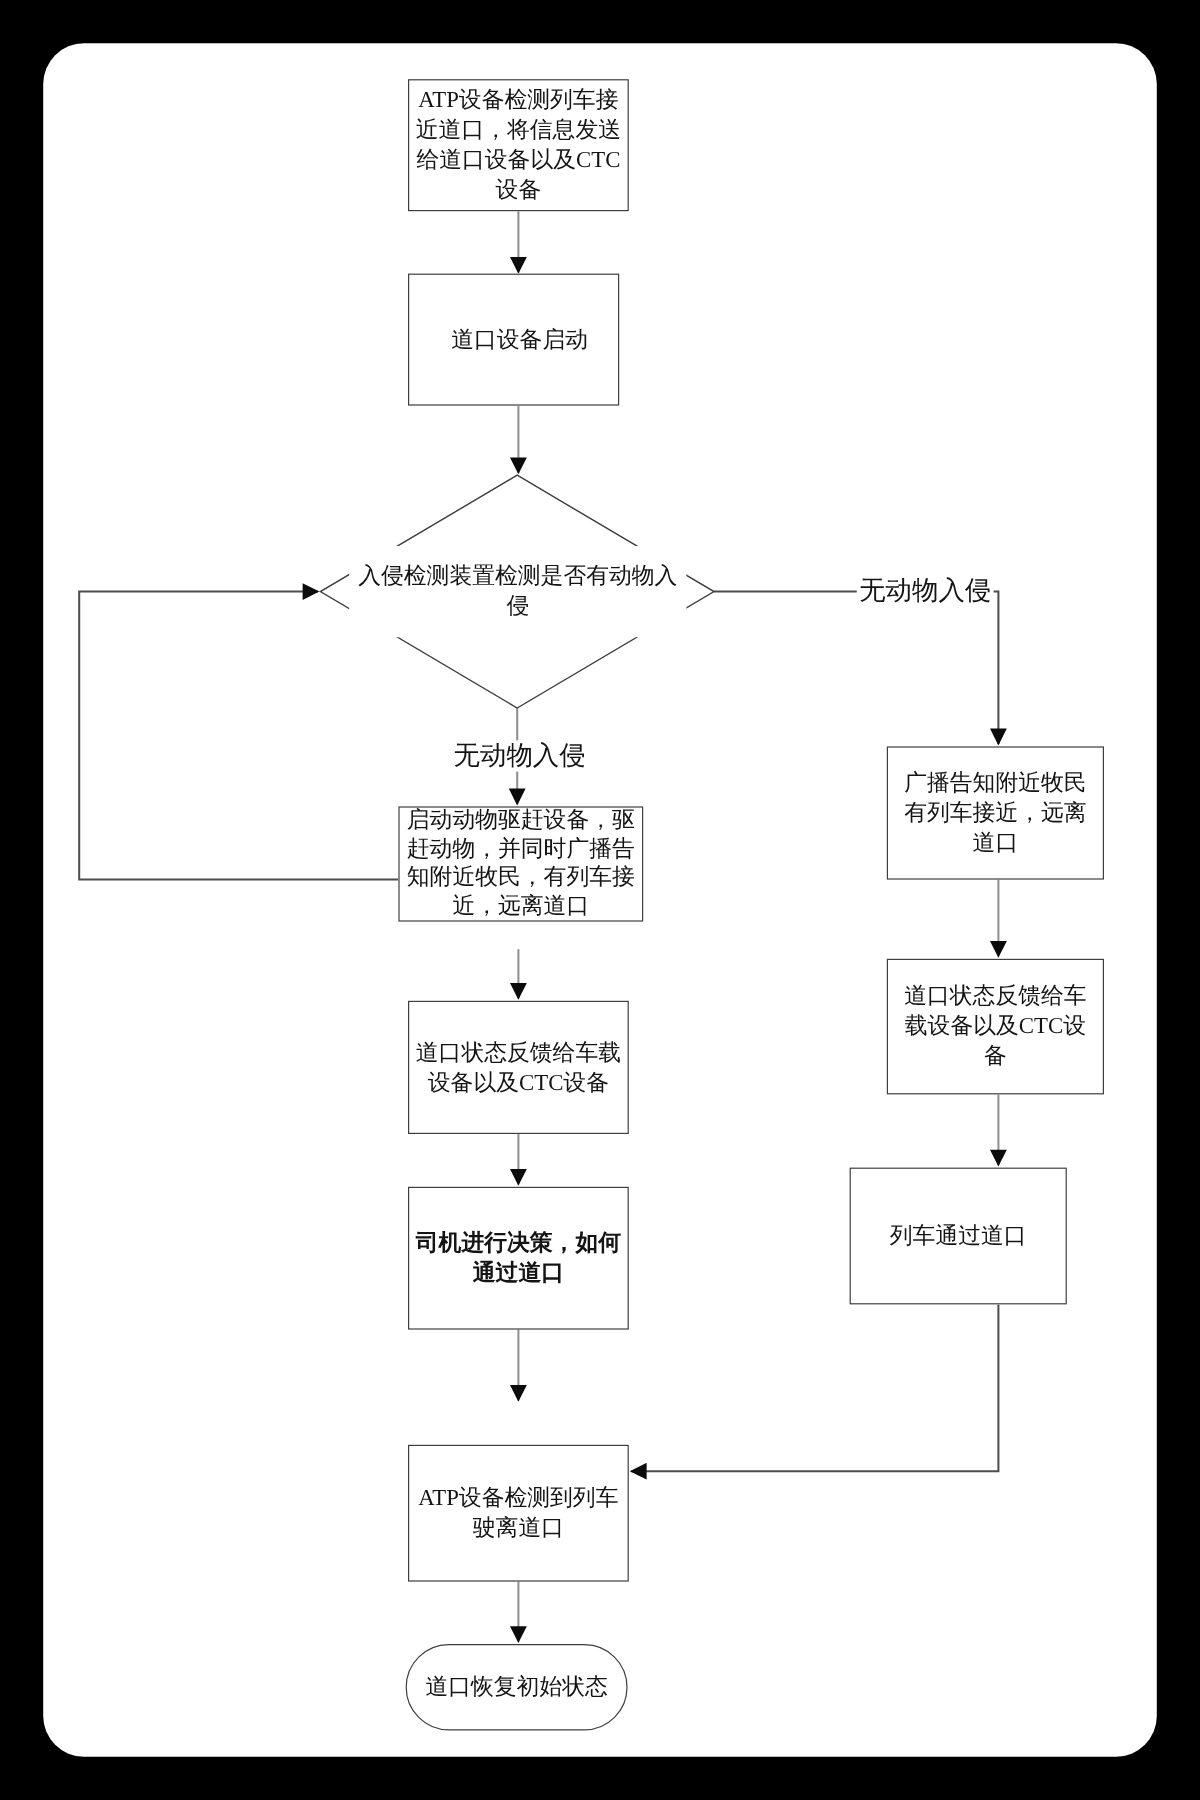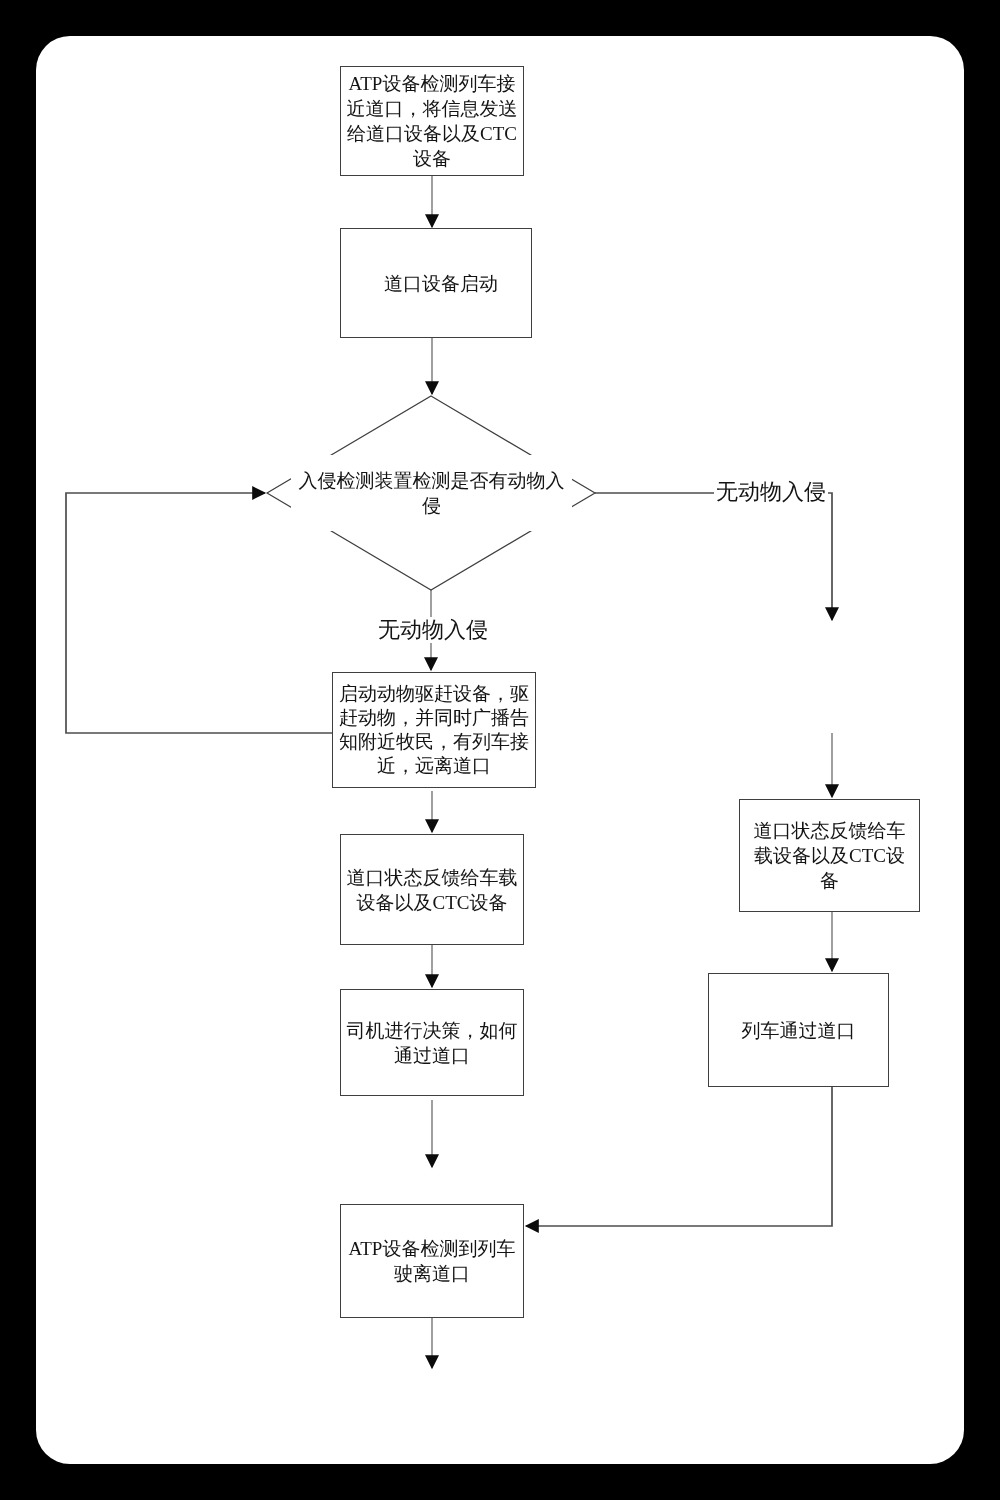--- a/index.html
+++ b/index.html
@@ -30,25 +30,25 @@
     position:absolute;
     background:var(--canvas);
     border:1px solid var(--border);
     display:flex;align-items:center;justify-content:center;
     text-align:center;
     font-size:19px;line-height:25px;
     padding:2px 5px;box-sizing:border-box;
     color:var(--text);
   }
   #n-start{left:340px;top:66px;width:184px;height:110px;}
-  #n-device-start{left:340px;top:228px;width:192px;height:110px;padding-left:15px;}
+  #n-device-start{left:340px;top:228px;width:176px;height:110px;padding-left:15px;}
   #n-decision-label{left:291px;top:455px;width:281px;height:76px;border:none;}
-  #n-expel{left:332px;top:672px;width:204px;height:116px;line-height:24px;}
+  #n-expel{left:332px;top:672px;width:204px;height:96px;line-height:24px;}
   #n-feedback-left{left:340px;top:834px;width:184px;height:111px;}
-  #n-driver{left:340px;top:989px;width:184px;height:107px;}
+  #n-driver{left:340px;top:989px;width:184px;height:119px;font-weight:bold;}
   #n-train-leave{left:340px;top:1169px;width:184px;height:114px;margin-top:35px;}
   #n-reset{left:338px;top:1370px;width:185px;height:72px;border-radius:36px;}
   #n-broadcast-right{left:739px;top:622px;width:181px;height:111px;}
   #n-feedback-right{left:739px;top:799px;width:181px;height:113px;}
   #n-train-pass{left:708px;top:973px;width:181px;height:114px;}
   .edge-label{
     position:absolute;transform:translateX(-50%);
     background:var(--canvas);
     font-size:22px;line-height:26px;white-space:nowrap;
     padding:0 2px;color:var(--text);
@@ -85,18 +85,20 @@
     <polygon class="diamond" points="431,396 595,493 431,590 267,493"></polygon>
   </svg>
 
   <div class="node" id="n-start">ATP设备检测列车接近道口，将信息发送给道口设备以及CTC设备</div>
   <div class="node" id="n-device-start">道口设备启动</div>
   <div class="node" id="n-decision-label">入侵检测装置检测是否有动物入侵</div>
   <div class="node" id="n-expel">启动动物驱赶设备，驱赶动物，并同时广播告知附近牧民，有列车接近，远离道口</div>
   <div class="node" id="n-feedback-left">道口状态反馈给车载设备以及CTC设备</div>
   <div class="node" id="n-driver">司机进行决策，如何通过道口</div>
   <div class="node" id="n-train-leave">ATP设备检测到列车驶离道口</div>
+  <div class="node" id="n-reset">道口恢复初始状态</div>
+  <div class="node" id="n-broadcast-right">广播告知附近牧民有列车接近，远离道口</div>
   <div class="node" id="n-feedback-right">道口状态反馈给车载设备以及CTC设备</div>
   <div class="node" id="n-train-pass">列车通过道口</div>
 
   <div class="edge-label" id="lbl-animal">无动物入侵</div>
   <div class="edge-label" id="lbl-no-animal">无动物入侵</div>
 </div>
 
 </body></html>

